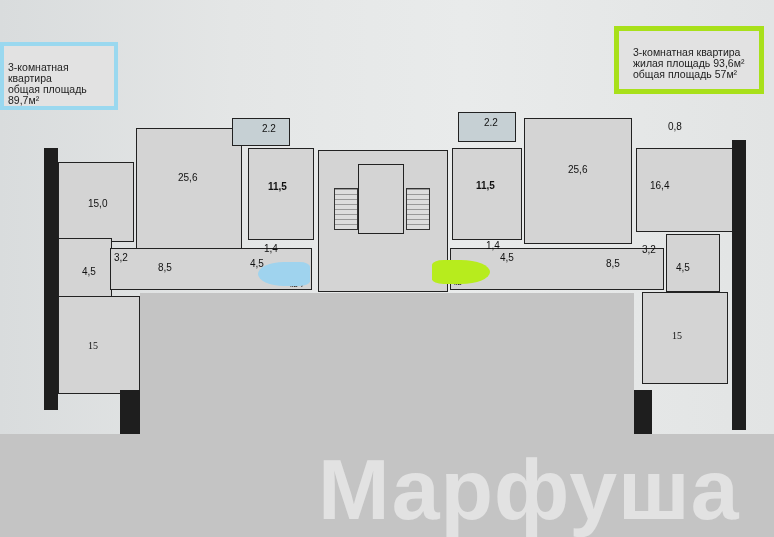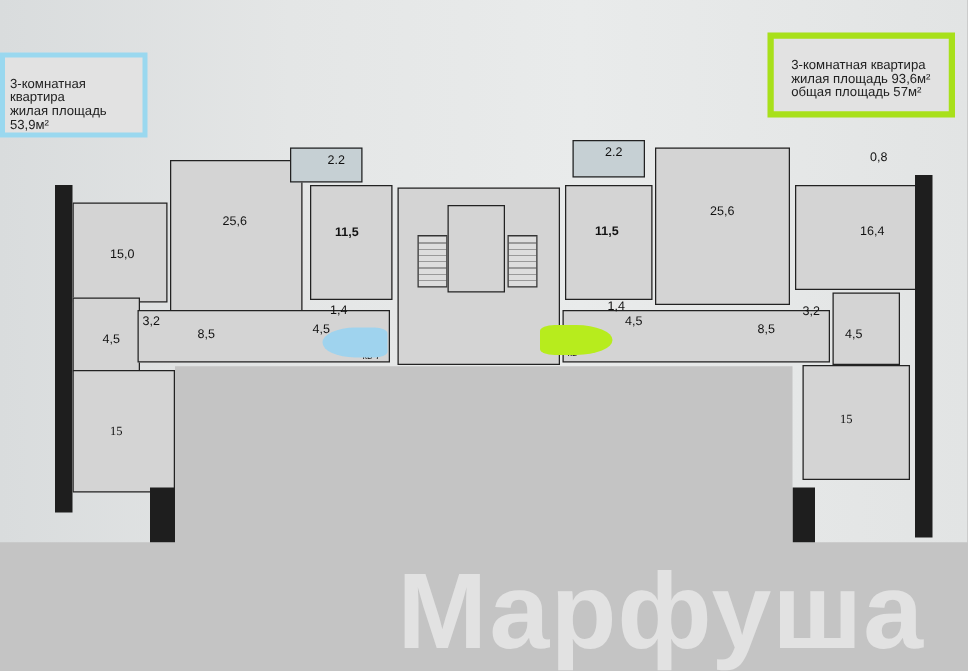--- a/index.html
+++ b/index.html
@@ -18,21 +18,21 @@
   .arrow-green{position:absolute;left:432px;top:260px;width:58px;height:24px;background:#b7ec1d;border-radius:20% 50% 50% 20%;}
   .stair{position:absolute;border:1px solid #333;background:repeating-linear-gradient(0deg,#ddd 0 4px,#999 4px 5px);}
 </style>
 </head>
 <body>
 
 <div class="paper"></div>
 
 <div class="info info-left">
   <div>3-комнатная квартира</div>
-  <div>жилая площадь 53,9м²</div>
+  <div>общая площадь 89,7м²</div>
 </div>
 <div class="info info-right">
   <div>3-комнатная квартира</div>
   <div>жилая площадь 93,6м²</div>
   <div>общая площадь 57м²</div>
 </div>
 
 <div class="wall" style="left:44px;top:148px;width:14px;height:262px;"></div>
 <div class="room" style="left:58px;top:162px;width:74px;height:78px;"></div>
 <div class="room" style="left:136px;top:128px;width:104px;height:120px;"></div>
@@ -64,24 +64,24 @@
 <div class="room" style="left:458px;top:112px;width:56px;height:28px;background:#c6d0d4;"></div>
 <div class="room" style="left:524px;top:118px;width:106px;height:124px;"></div>
 <div class="room" style="left:636px;top:148px;width:96px;height:82px;"></div>
 <div class="wall" style="left:732px;top:140px;width:14px;height:290px;"></div>
 <div class="room" style="left:450px;top:248px;width:212px;height:40px;"></div>
 <div class="room" style="left:666px;top:234px;width:52px;height:56px;"></div>
 <div class="room" style="left:642px;top:292px;width:84px;height:90px;"></div>
 <div class="wall" style="left:634px;top:390px;width:18px;height:44px;"></div>
 
 <span class="lbl" style="left:484px;top:117px;">2.2</span>
-<span class="lbl" style="left:696px;top:121px;">0,8</span>
+<span class="lbl" style="left:668px;top:121px;">0,8</span>
 <span class="lbl" style="left:568px;top:164px;">25,6</span>
 <span class="lbl" style="left:476px;top:180px;font-weight:bold;">11,5</span>
-<span class="lbl" style="left:688px;top:180px;">16,4</span>
+<span class="lbl" style="left:650px;top:180px;">16,4</span>
 <span class="lbl" style="left:486px;top:240px;">1,4</span>
 <span class="lbl" style="left:500px;top:252px;">4,5</span>
 <span class="lbl" style="left:606px;top:258px;">8,5</span>
 <span class="lbl" style="left:642px;top:244px;">3,2</span>
 <span class="lbl" style="left:676px;top:262px;">4,5</span>
 <span class="lbl" style="left:672px;top:330px;font-family:'Liberation Serif',serif;">15</span>
 <span class="lbl" style="left:454px;top:278px;font-size:8px;">кв</span>
 
 <div class="arrow-blue"></div>
 <div class="arrow-green"></div>

